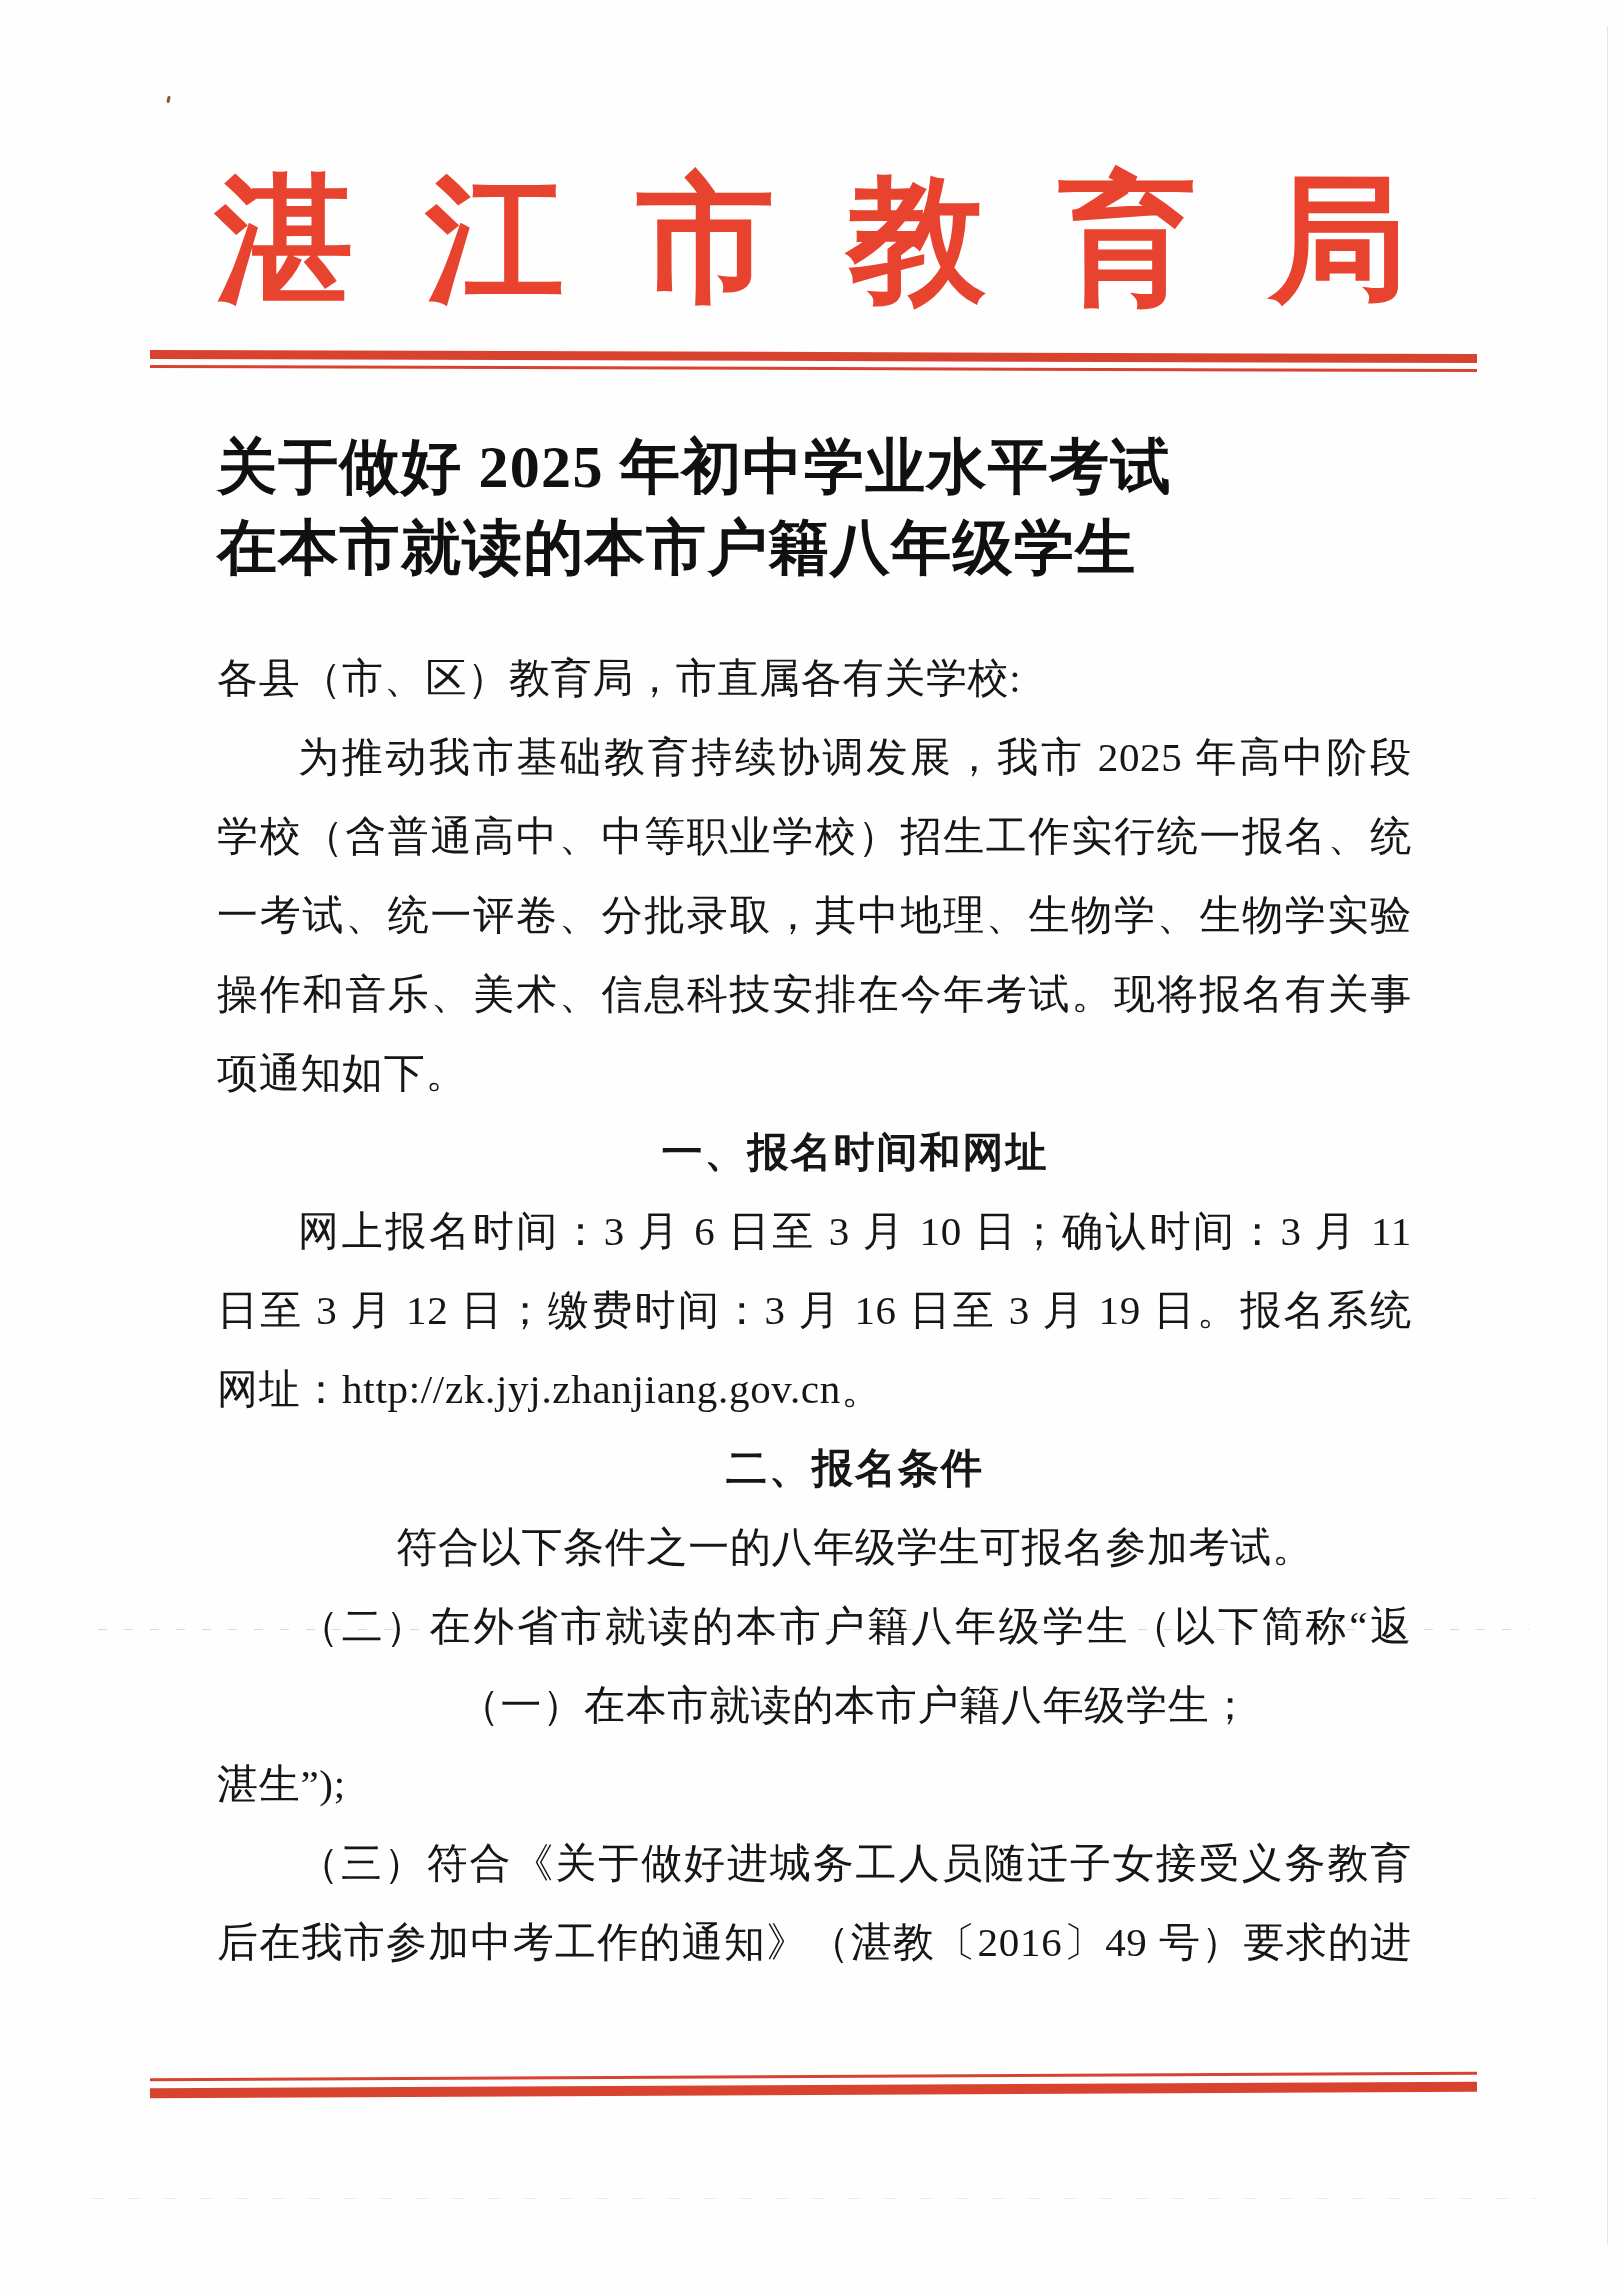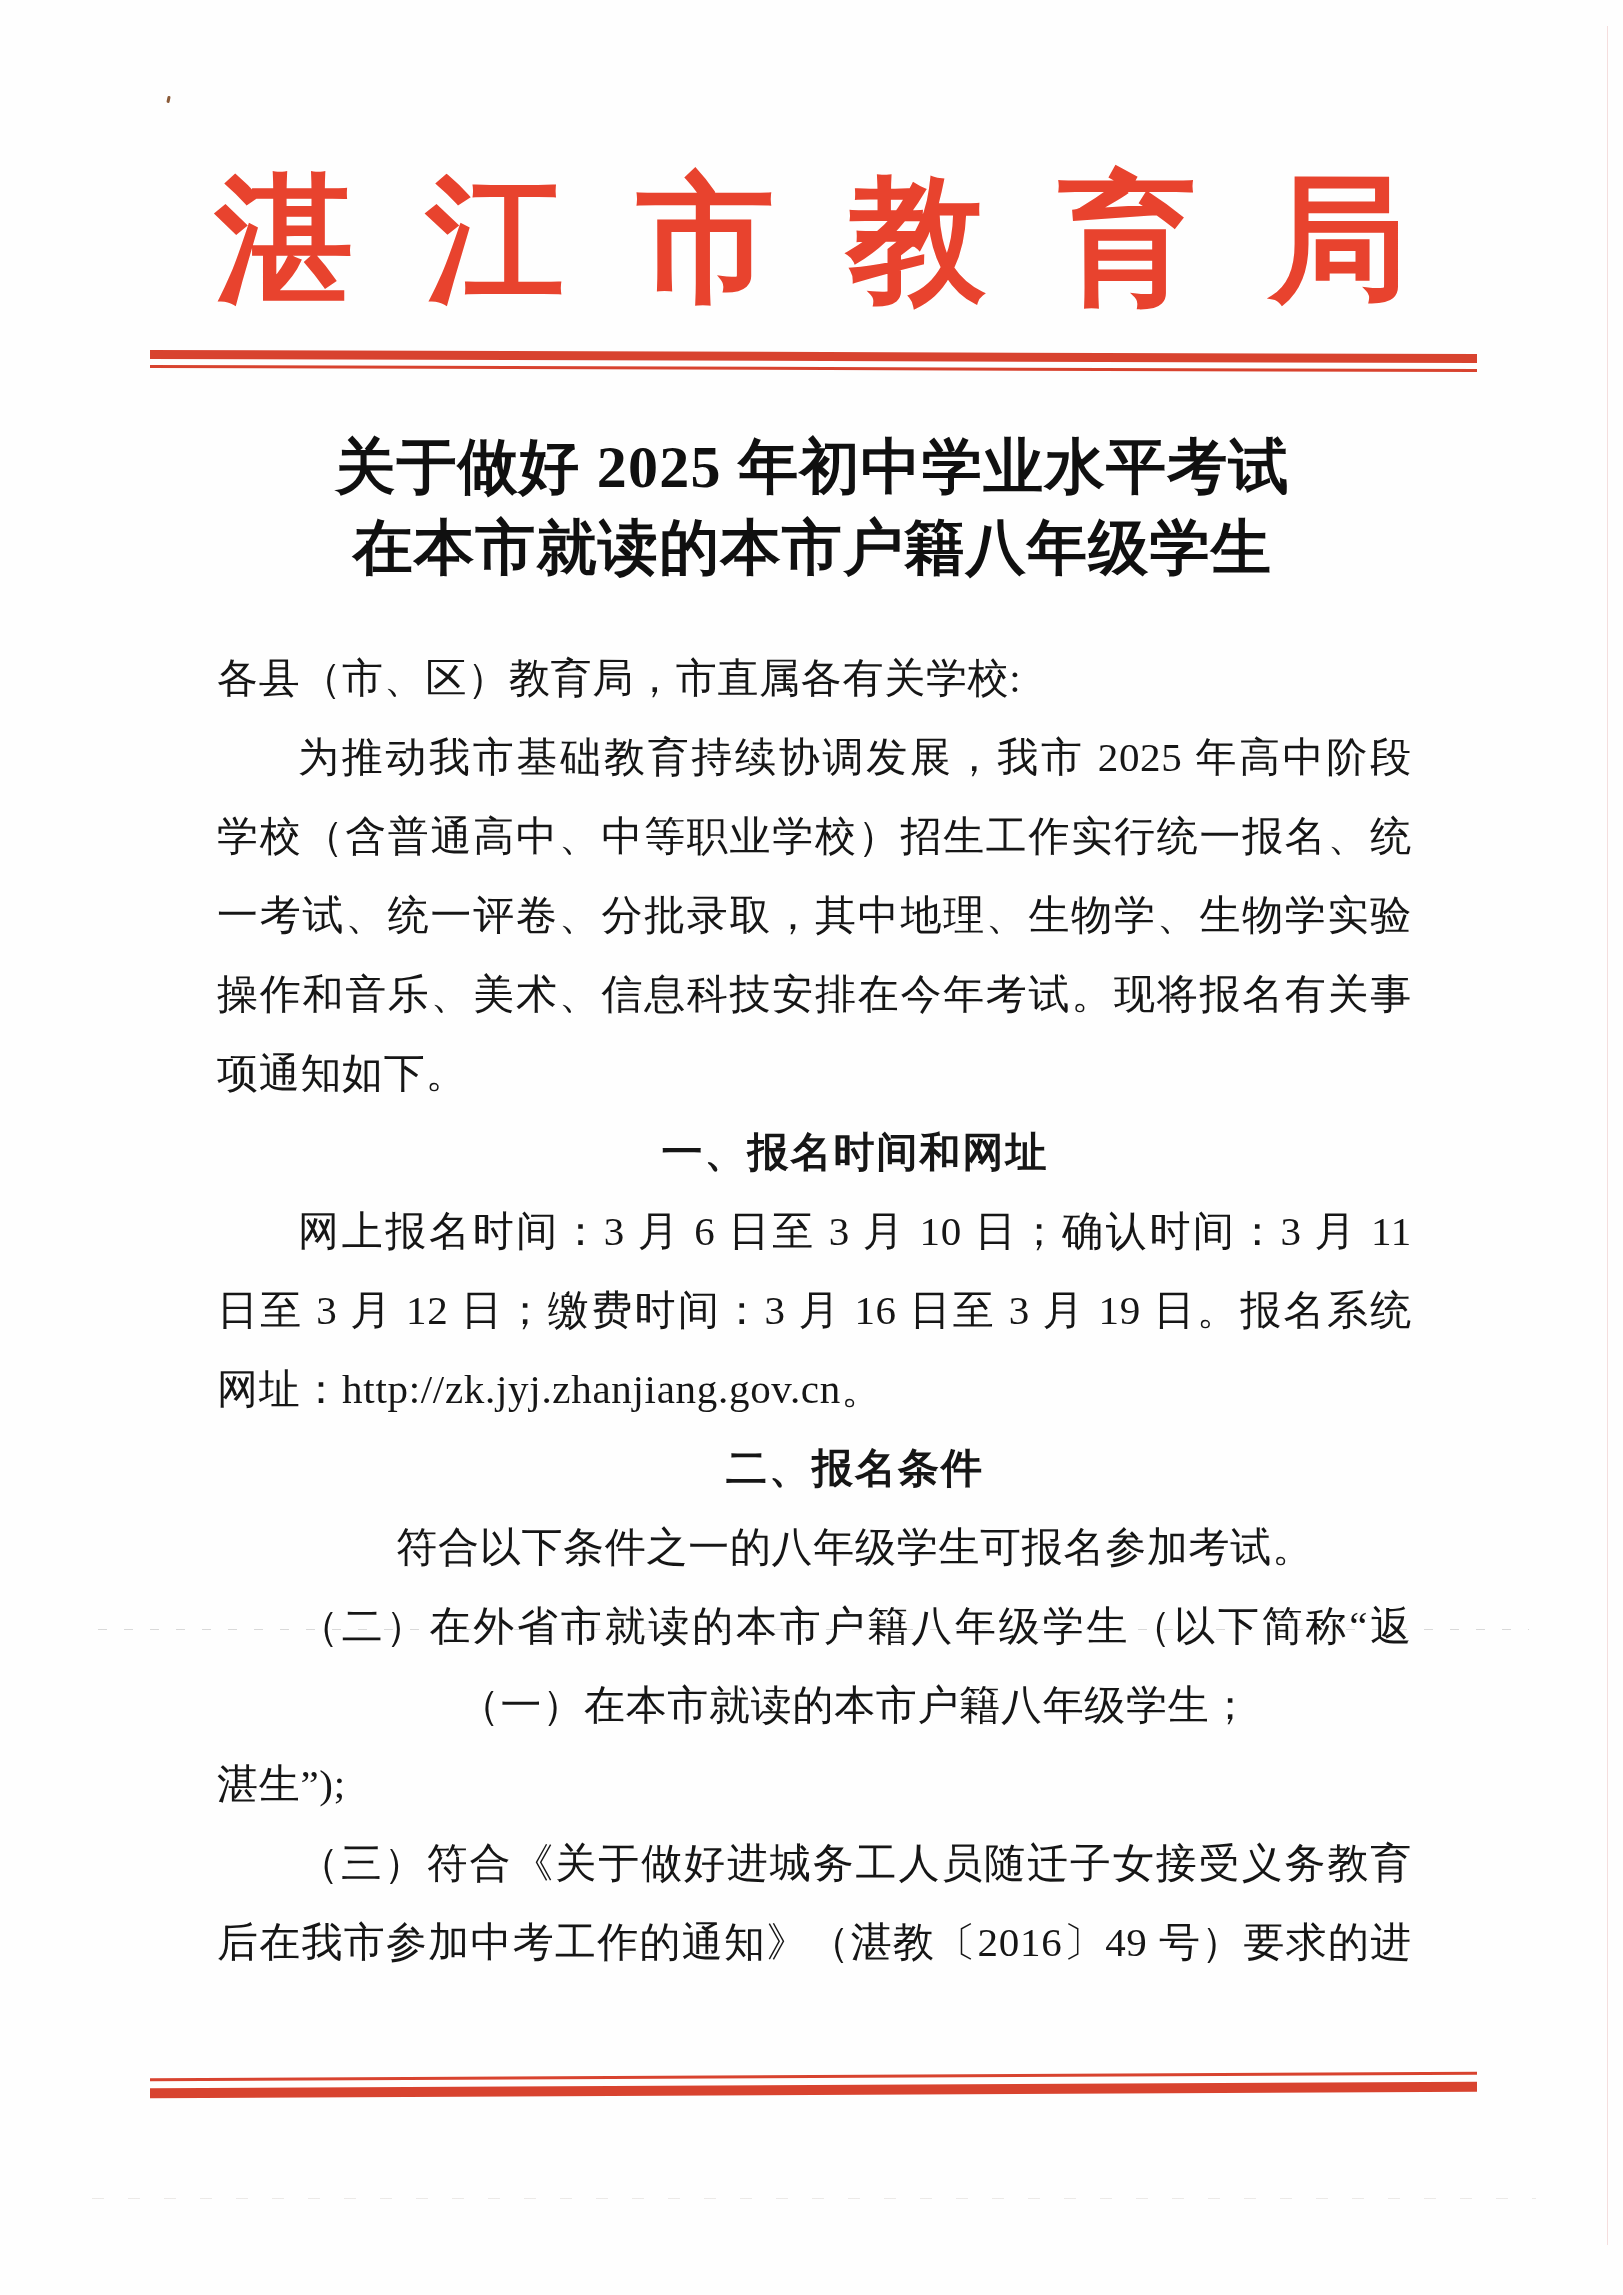--- a/index.html
+++ b/index.html
@@ -48,21 +48,20 @@
   .rule-h-thin  { top: 367px; height: 3.3px;  transform: rotate(0.18deg); }
   .rule-f-thin  { top: 2075px; height: 3.3px;  transform: rotate(-0.28deg); }
   .rule-f-thick { top: 2085px; height: 9.8px; transform: rotate(-0.28deg); }
 
   
   .doc-title {
     position: absolute;
     left: 217px;
     top: 427px;
     width: 1191px;
-    text-align: center;
     font-size: 60px;
     line-height: 81px;
     font-weight: bold;
     color: #101010;
     letter-spacing: 1.3px;
   }
 
   
   .body-block {
     position: absolute;

